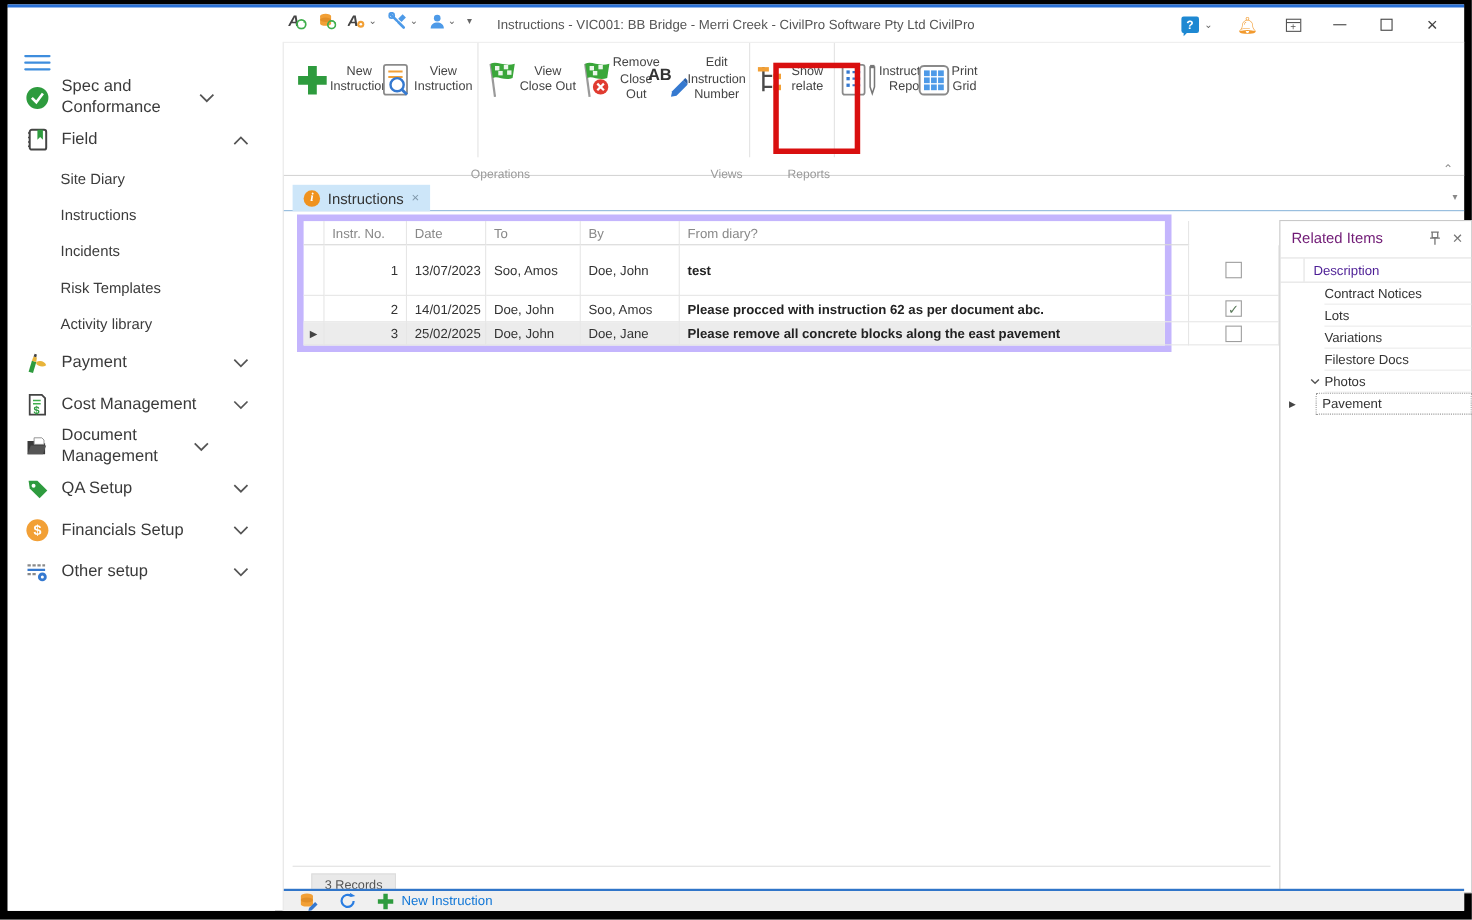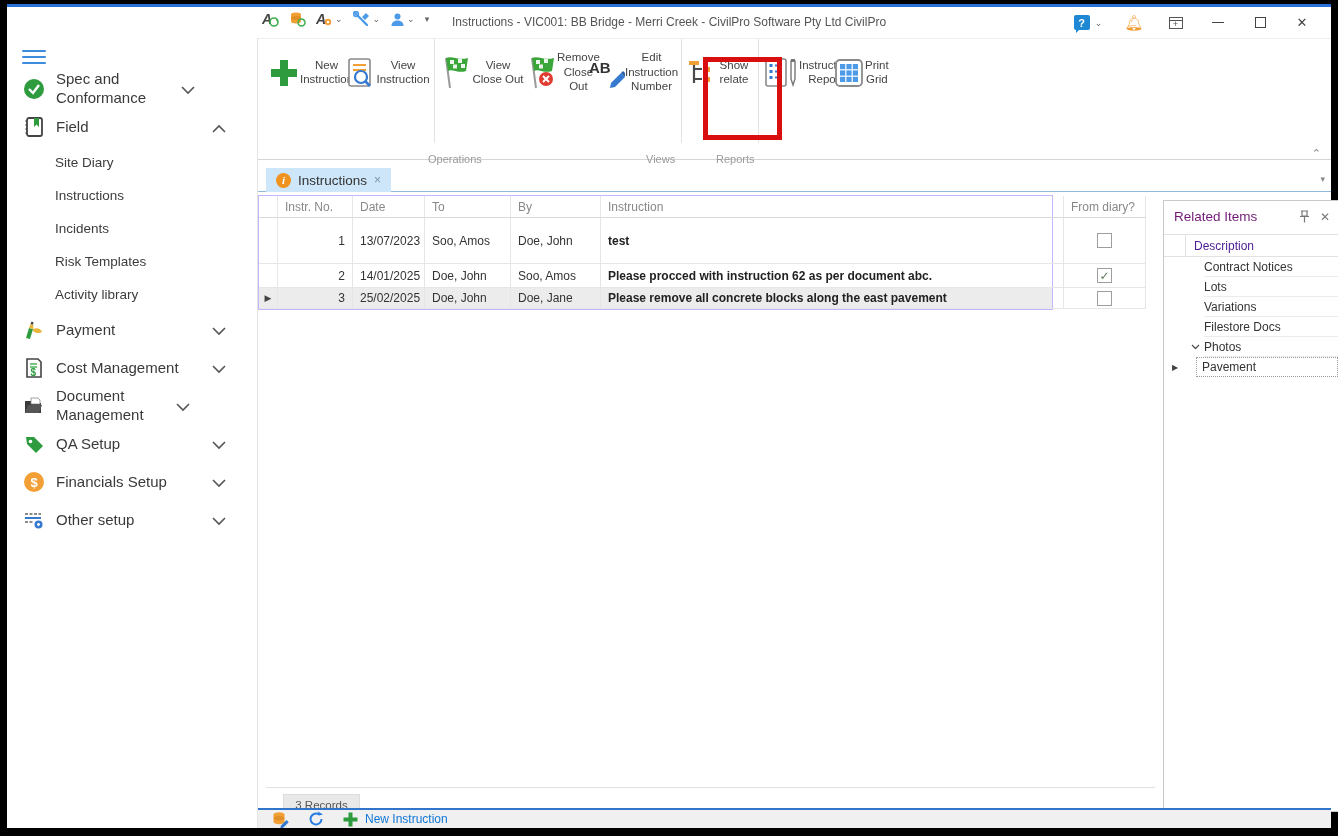--- a/index.html
+++ b/index.html
@@ -50,21 +50,21 @@
 
   
   .tabbar { position:absolute; left:0; top:128px; right:0; height:26px; border-bottom:1px solid #8fb9dc; }
   .tab { position:absolute; left:8px; top:2px; height:24px; background:#cde6f9; display:flex; align-items:center; padding:0 10px; gap:7px; cursor:pointer; }
   .tab-label { font-size:13.5px; color:#333; }
   .info-ic { width:15px; height:15px; border-radius:50%; background:#f0921e; color:#fff; font-size:11px; font-weight:bold; font-family:"Liberation Serif",serif; display:flex; align-items:center; justify-content:center; font-style:italic; }
   .tab-close { color:#7d95a8; font-size:12px; cursor:pointer; }
   .tab-overflow { position:absolute; right:6px; top:8px; color:#888; font-size:9px; cursor:pointer; }
 
   
-  .grid { position:absolute; left:0; top:157px; width:795px; border:1px solid #c4b5fd; background:#fff; font-size:12px; color:#333; }
+  .grid { position:absolute; left:12px; top:157px; width:795px; border:6px solid #c4b5fd; background:#fff; font-size:12px; color:#333; }
   .grow { display:grid; grid-template-columns:19px 75px 72px 86px 90px 463px 82px; }
   .gcell { border-right:1px solid #e6e6e6; border-bottom:1px solid #e6e6e6; display:flex; align-items:center; padding:0 7px; overflow:hidden; white-space:nowrap; }
   .ghead .gcell { color:#888; border-bottom:1px solid #d8d8d8; height:22px; }
   .gsel { justify-content:center; padding:0; color:#444; font-size:9px; }
   .num { justify-content:flex-end; }
   .instr-cell { font-weight:bold; color:#222; }
   .chk-cell { justify-content:center; }
   .chkbox { width:15px; height:15px; border:1px solid #9e9e9e; background:#fff; display:flex; align-items:center; justify-content:center; font-size:12px; color:#5b7a5b; cursor:pointer; }
   .row-sel { background:#ececec; }
   .grid-footer-line { position:absolute; left:8px; top:749px; width:889px; border-top:1px solid #e0e0e0; }
@@ -430,21 +430,20 @@
       <div class="tab-overflow">▾</div>
     </div>
 
     <div class="grid">
       <div class="grow ghead">
         <div class="gcell gsel"></div>
         <div class="gcell">Instr. No.</div>
         <div class="gcell">Date</div>
         <div class="gcell">To</div>
         <div class="gcell">By</div>
-        <div class="gcell">Instruction</div>
         <div class="gcell">From diary?</div>
       </div>
 
       <div class="grow" style="height:46px">
         <div class="gcell gsel"></div>
         <div class="gcell num">1</div>
         <div class="gcell">13/07/2023</div>
         <div class="gcell">Soo, Amos</div>
         <div class="gcell">Doe, John</div>
         <div class="gcell instr-cell">test</div>

